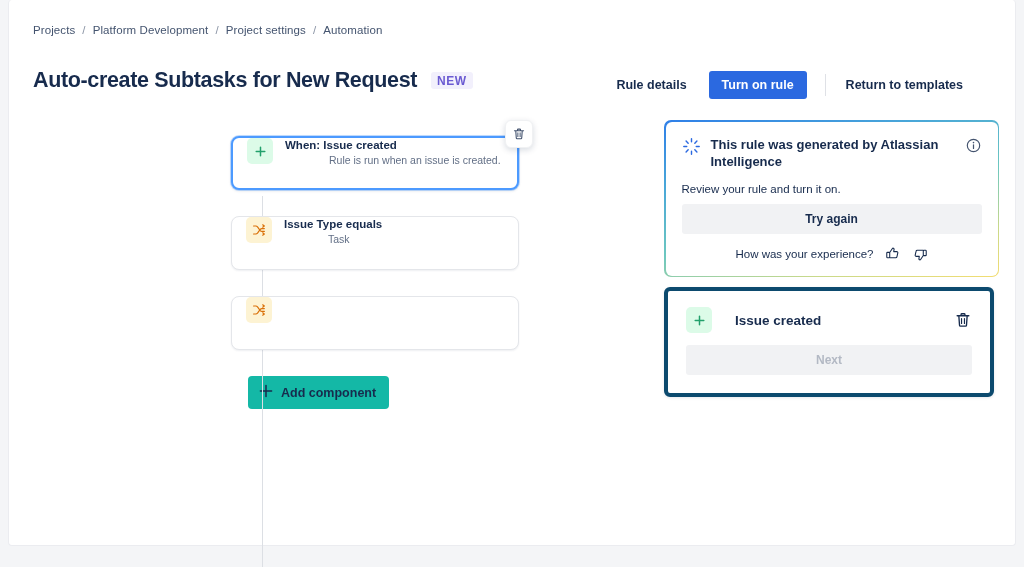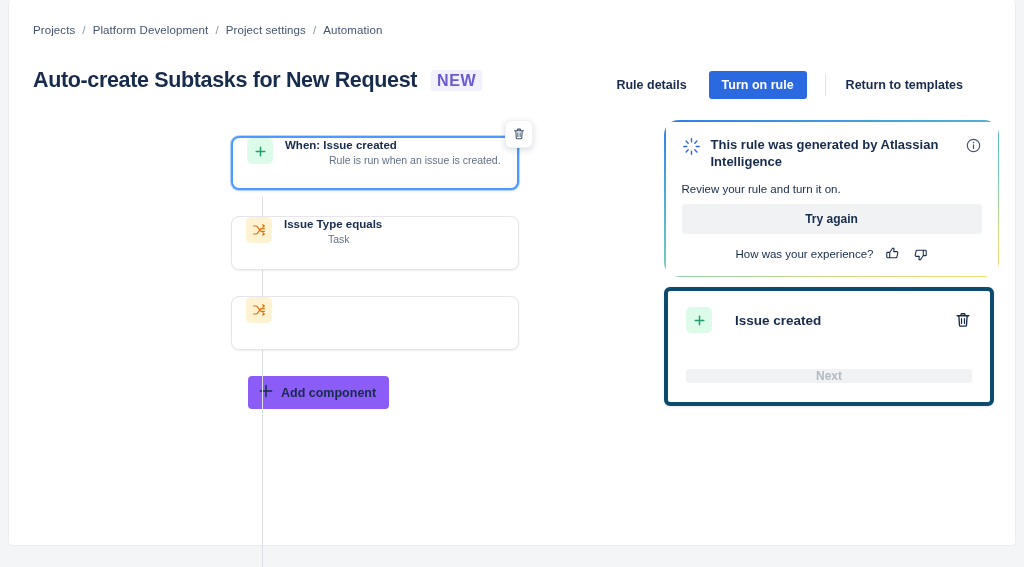--- a/index.html
+++ b/index.html
@@ -37,21 +37,21 @@
   
   .title-row {
     position: absolute; left: 24px; top: 68px;
     display: flex; align-items: center; gap: 14px;
   }
   .page-title {
     font-size: 21.5px; font-weight: 700; color: #172b4d;
     letter-spacing: -0.35px;
   }
   .new-badge {
-    font-size: 16px; font-weight: 700; letter-spacing: .55px;
+    font-size: 12px; font-weight: 700; letter-spacing: .55px;
     color: #6b5bd2; background: #f2f0fc;
     padding: 2px 6px 1px; border-radius: 3px;
   }
 
   
   .actions {
     position: absolute; right: 40px; top: 71px;
     display: flex; align-items: center; gap: 0px;
   }
   .act-link {
@@ -110,32 +110,32 @@
     position: absolute; right: -16px; top: -18px;
     width: 28px; height: 28px; border-radius: 6px;
     background: #ffffff; border: 1px solid #f0f1f3;
     box-shadow: 0 2px 6px rgba(9,30,66,0.16);
     display: flex; align-items: center; justify-content: center;
     cursor: pointer; z-index: 5;
   }
 
   .add-component {
     display: inline-flex; align-items: center; gap: 8px;
-    background: #8b5cf6; border: none; border-radius: 4px;
+    background: #14b8a6; border: none; border-radius: 4px;
     padding: 8px 13px 8px 11px; cursor: pointer;
     font-size: 12.5px; font-weight: 600; color: #172b4d;
     margin-left: 17px;
     font-family: "Liberation Sans", sans-serif;
   }
 
   
   .ai-panel {
     position: absolute; left: 655px; top: 120px;
     width: 335px;
-    border-radius: 15px;
+    border-radius: 7px;
     padding: 1.5px;
     background: linear-gradient(165deg, #2f7fe8 0%, #4aa8d8 28%, #6cc7c0 55%, #c9d98a 80%, #f3dd72 100%);
   }
   .ai-inner {
     background: #ffffff; border-radius: 6px;
     padding: 14px 16px 14px;
   }
   .ai-head { display: flex; align-items: flex-start; gap: 10px; }
   .ai-title {
     font-size: 13px; font-weight: 700; color: #172b4d;
@@ -165,23 +165,23 @@
     padding: 16px 18px 18px;
   }
   .detail-head { display: flex; align-items: center; gap: 11px; }
   .detail-title { font-size: 13.5px; font-weight: 700; color: #172b4d; flex: 1; }
   .detail-trash { cursor: pointer; display: flex; }
   .detail-desc {
     font-size: 11.5px; color: #172b4d; line-height: 17px;
     margin-top: 14px;
   }
   .next-btn {
-    width: 100%; margin-top: 36px;
+    width: 100%; margin-top: 12px;
     background: #f1f2f4; border: none; border-radius: 3px;
-    padding: 0 0; font-size: 12px; font-weight: 600; color: #b3b9c4;
+    padding: 8px 0; font-size: 12px; font-weight: 600; color: #b3b9c4;
     cursor: default; font-family: "Liberation Sans", sans-serif; text-align: center;
   }
 </style>
 </head>
 <body>
 
 <div id="page">
   <div class="page-card">
 
     <nav class="breadcrumb">

